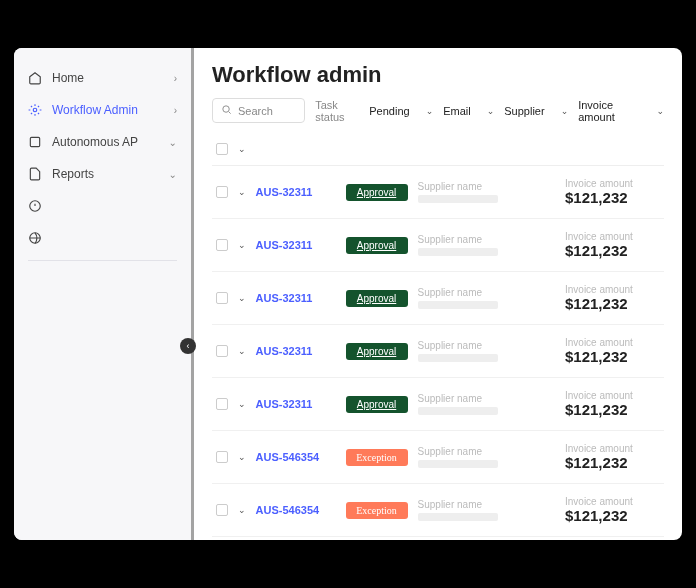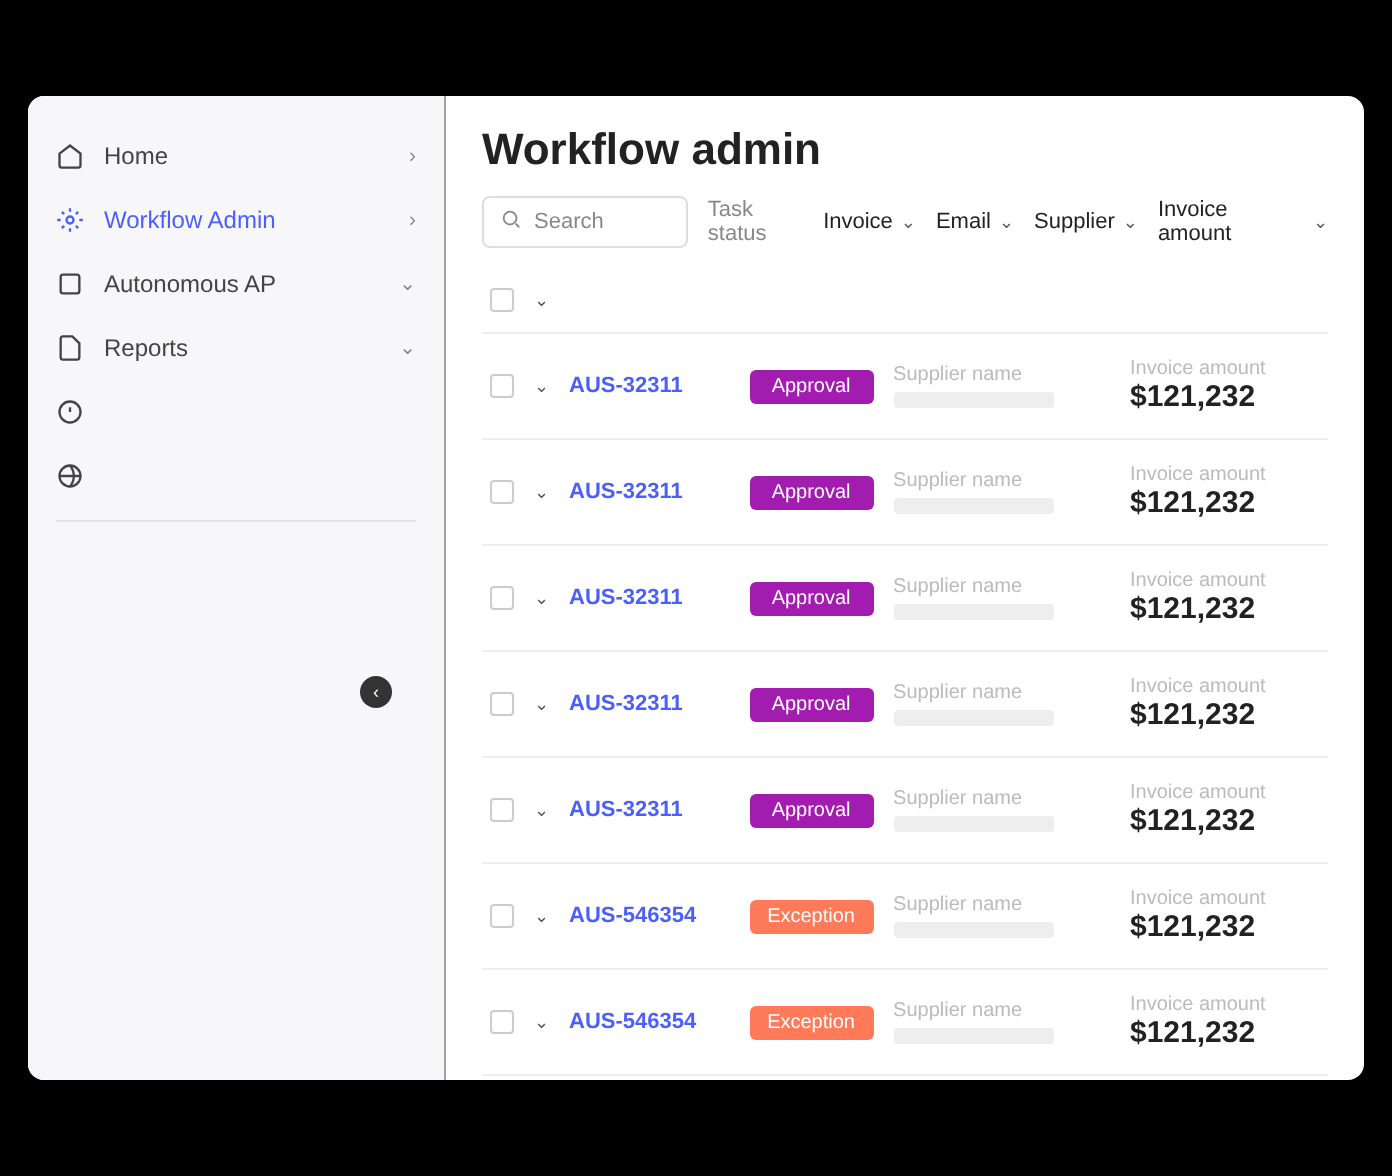--- a/index.html
+++ b/index.html
@@ -1,43 +1,43 @@
 <!DOCTYPE html>
 <html><head>
 <meta charset="utf-8">
 <style>
 * { box-sizing: border-box; margin: 0; padding: 0; }
 body { font-family: -apple-system, BlinkMacSystemFont, "Segoe UI", Arial, sans-serif; background:#000; width:696px; height:588px; overflow:hidden; }
 .outer { background:#000; padding:48px 14px; }
 .app { background:#fff; border-radius:8px; width:668px; height:492px; display:flex; overflow:hidden; }
-.sidebar { width:209px; background:#f7f7f9; border-right:1px solid #a3a3a3; padding:14px 0; position:relative; }
+.sidebar { width:180px; background:#f7f7f9; border-right:3px solid #a3a3a3; padding:14px 0; position:relative; }
 .side-item { display:flex; align-items:center; gap:10px; padding:9px 14px; font-size:12px; color:#444; cursor:pointer; }
 .side-item.active { color:#4b5fff; }
 .side-item .icon { width:14px; height:14px; display:flex; align-items:center; justify-content:center; color:inherit; }
 .side-item .label { flex:1; }
 .side-item .chev { color:#888; font-size:10px; }
 .side-sep { height:1px; background:#e2e2e8; margin:6px 14px; }
 .collapse-btn { position:absolute; left:166px; top:290px; width:16px; height:16px; border-radius:50%; background:#333; color:#fff; font-size:9px; display:flex; align-items:center; justify-content:center; }
 .main { flex:1; padding:14px 18px 0 18px; overflow:hidden; }
 h1 { font-size:22px; font-weight:700; color:#222; margin-bottom:10px; }
 .tabs { display:flex; gap:18px; border-bottom:1px solid #eee; margin-bottom:10px; }
 .tab { font-size:11px; color:#555; padding:6px 0; cursor:pointer; }
 .tab.active { color:#4b5fff; font-weight:600; border-bottom:2px solid #4b5fff; }
 .filters { display:flex; align-items:center; gap:10px; margin-bottom:14px; font-size:11px; color:#555; }
 .search { display:flex; align-items:center; gap:6px; border:1px solid #ddd; border-radius:4px; padding:5px 8px; width:104px; color:#888; }
-.filter { display:flex; align-items:center; gap:4px; cursor:pointer; }
+.filter { display:flex; align-items:center; gap:16px; cursor:pointer; }
 .filter .flabel { color:#888; }
 .filter .fval { color:#222; font-weight:500; }
 .table-head { display:flex; align-items:center; gap:10px; padding:6px 4px 10px 4px; border-bottom:1px solid #eee; }
 .cb { width:12px; height:12px; border:1px solid #ccc; border-radius:2px; background:#fff; }
 .row { display:flex; align-items:center; gap:10px; padding:12px 4px; border-bottom:1px solid #f0f0f0; font-size:11px; }
 .col-id { color:#4b5fff; font-weight:600; width:80px; }
 .badge { padding:3px 8px; border-radius:3px; font-size:10px; color:#fff; width:62px; text-align:center; }
-.badge.approval { background:#a21caf; }
-.badge.exception { background:#ff7a59; }
+.badge.approval { background:#14532d;text-decoration:underline; }
+.badge.exception { background:#ff7a59;font-family:Liberation Serif, serif; }
 .col-supplier { flex:1; }
 .supplier-label { color:#bbb; font-size:10px; }
 .supplier-bar { width:80px; height:8px; background:#eee; border-radius:2px; margin-top:3px; }
 .col-amount { width:95px; text-align:left; }
 .amount-label { color:#bbb; font-size:10px; }
 .amount-val { color:#222; font-weight:600; font-size:15px; }
 .chev-sm { color:#555; font-size:9px; }
 </style>
 </head>
 <body>
@@ -110,21 +110,21 @@
     <div class="filters">
       <div class="search">
         <span><svg width="11" height="11" viewBox="0 0 24 24" fill="none" stroke="currentColor" stroke-width="2">
                 <circle cx="11" cy="11" r="7"></circle>
                 <path d="m21 21-4-4"></path>
               </svg></span>
         <span>Search</span>
       </div>
       <div class="filter">
         <span class="flabel">Task status</span>
-        <span class="fval">Invoice</span>
+        <span class="fval">Pending</span>
         <span class="chev-sm">⌄</span>
       </div>
       <div class="filter">
         <span class="fval">Email</span>
         <span class="chev-sm">⌄</span>
       </div>
       <div class="filter">
         <span class="fval">Supplier</span>
         <span class="chev-sm">⌄</span>
       </div>

